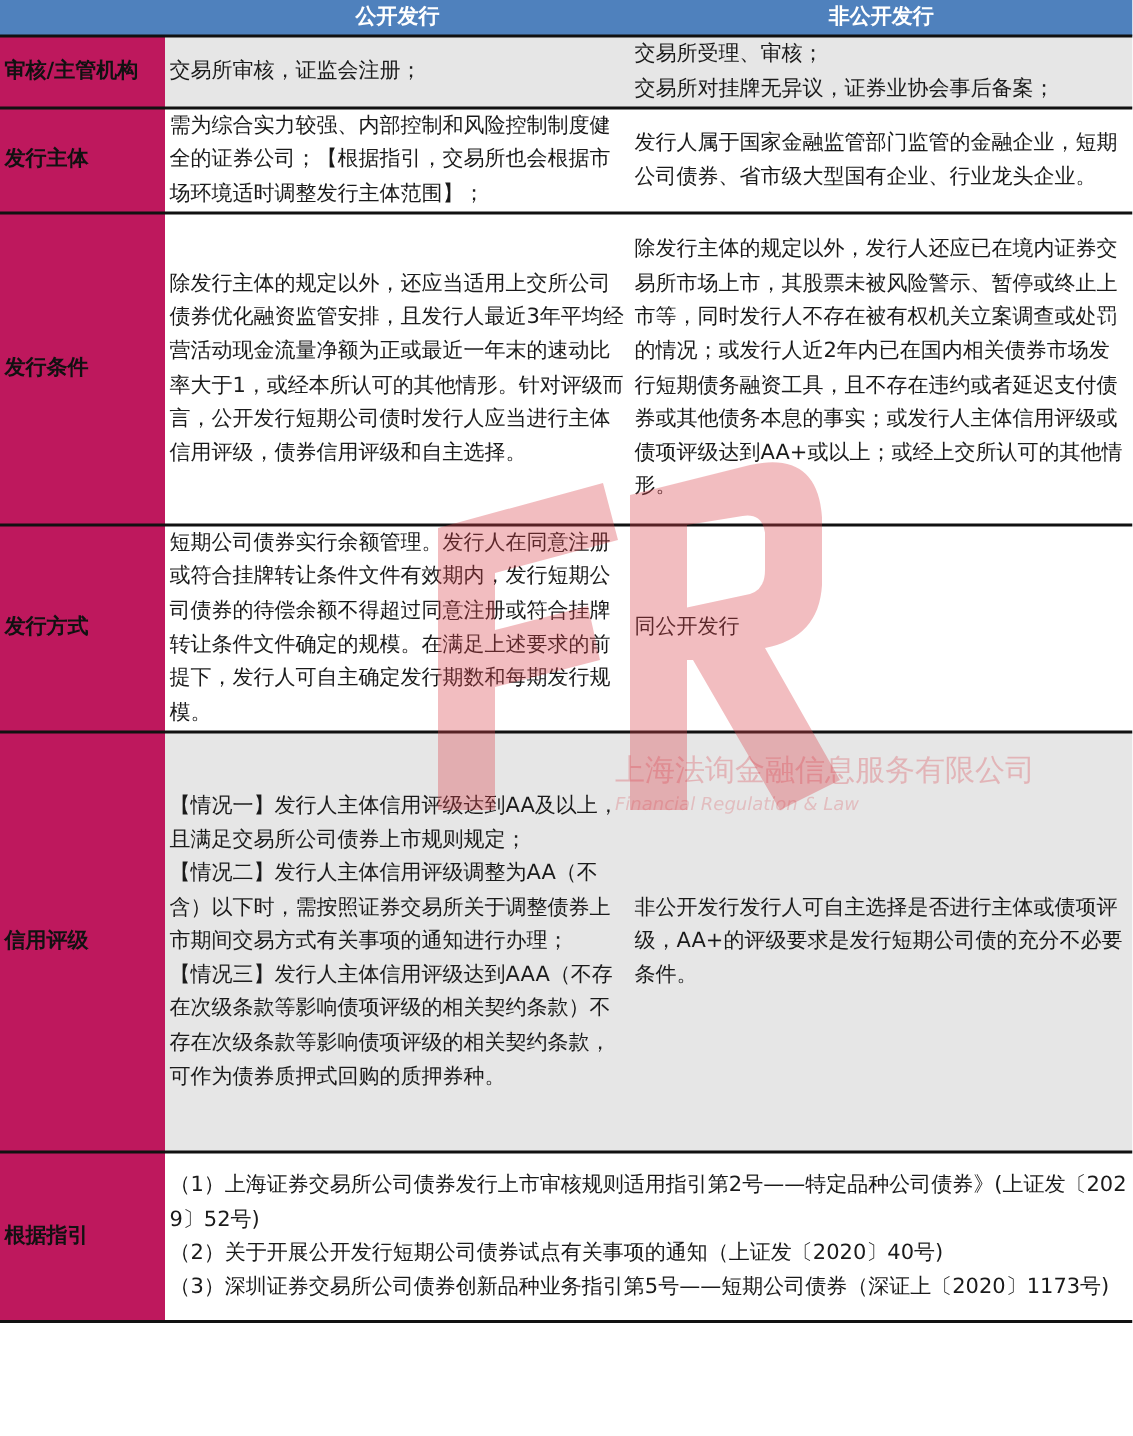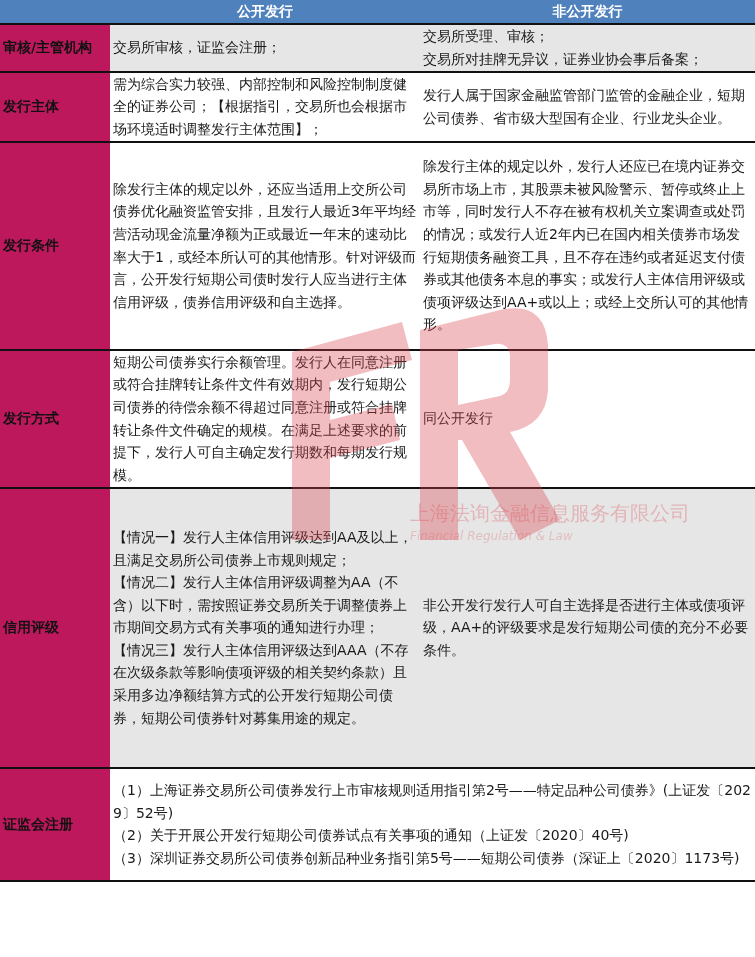--- a/index.html
+++ b/index.html
@@ -101,27 +101,27 @@
       <th class="rowlabel">发行方式</th>
       <td>短期公司债券实行余额管理。发行人在同意注册或符合挂牌转让条件文件有效期内，发行短期公司债券的待偿余额不得超过同意注册或符合挂牌转让条件文件确定的规模。在满足上述要求的前提下，发行人可自主确定发行期数和每期发行规模。</td>
       <td>同公开发行</td>
     </tr>
 
     <tr class="gray" style="height:280px;">
       <th class="rowlabel">信用评级</th>
       <td>
         <span class="line">【情况一】发行人主体信用评级达到AA及以上，且满足交易所公司债券上市规则规定；</span>
         <span class="line">【情况二】发行人主体信用评级调整为AA（不含）以下时，需按照证券交易所关于调整债券上市期间交易方式有关事项的通知进行办理；</span>
-        <span class="line">【情况三】发行人主体信用评级达到AAA（不存在次级条款等影响债项评级的相关契约条款）且采用多边净额结算方式的公开发行短期公司债券，短期公司债券针对募集用途的规定。</span>
+        <span class="line">【情况三】发行人主体信用评级达到AAA（不存在次级条款等影响债项评级的相关契约条款）不存在次级条款等影响债项评级的相关契约条款，可作为债券质押式回购的质押券种。</span>
       </td>
       <td>非公开发行发行人可自主选择是否进行主体或债项评级，AA+的评级要求是发行短期公司债的充分不必要条件。</td>
     </tr>
 
     <tr class="white" style="height:113px;">
-      <th class="rowlabel">证监会注册</th>
+      <th class="rowlabel">根据指引</th>
       <td colspan="2">
         <span class="line">（1）上海证券交易所公司债券发行上市审核规则适用指引第2号——特定品种公司债券》(上证发〔2029〕52号)</span>
         <span class="line">（2）关于开展公开发行短期公司债券试点有关事项的通知（上证发〔2020〕40号)</span>
         <span class="line">（3）深圳证券交易所公司债券创新品种业务指引第5号——短期公司债券（深证上〔2020〕1173号)</span>
       </td>
     </tr>
   </tbody>
 </table>
 
 <div class="watermark">

